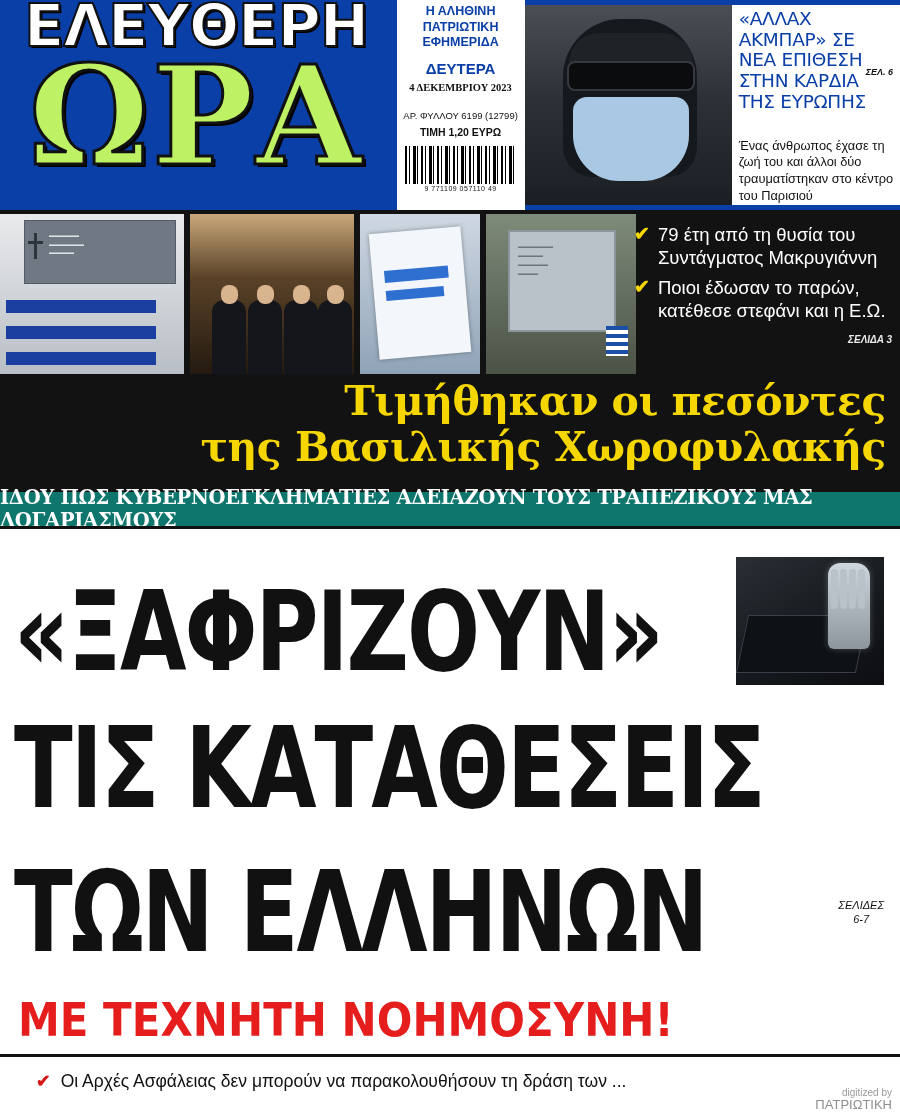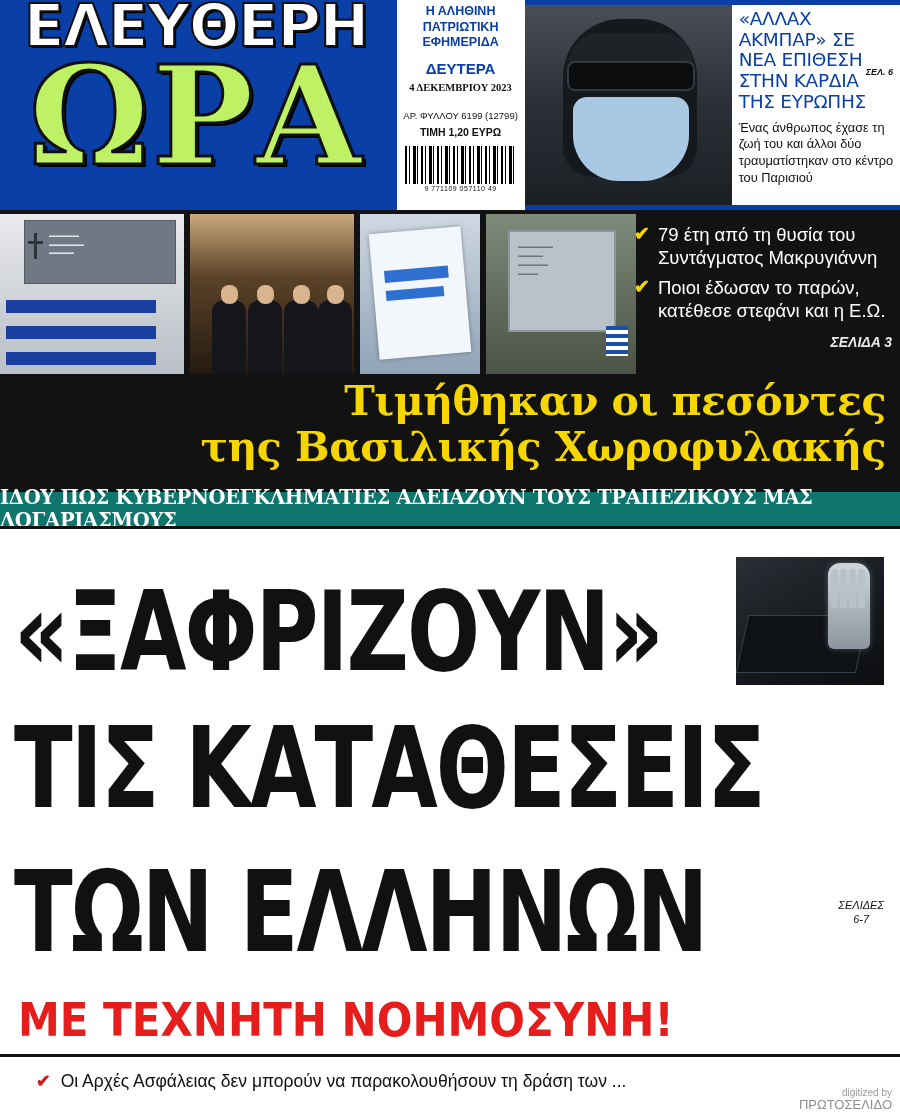--- a/index.html
+++ b/index.html
@@ -187,21 +187,21 @@
   .top-head-ref {
     position: absolute;
     right: 7px;
     top: 62px;
     font-style: italic;
     font-size: 9px;
     color: #111;
     font-weight: bold;
   }
   .top-head-sub {
-    margin-top: 7px;
+    margin-top: 25px;
     color: #111;
     font-size: 12.8px;
     line-height: 1.32;
   }
 
   
   .band2 {
     position: absolute;
     left: 0; top: 210px;
     width: 900px;
@@ -346,21 +346,21 @@
   }
   .check {
     color: #f5d600;
     font-weight: bold;
     font-size: 19px;
     line-height: 1.1;
   }
   .b2-ref {
     text-align: right;
     font-style: italic;
-    font-size: 14px;
+    font-size: 10px;
     color: #e9e9e9;
     margin-top: 12px;
     font-weight: bold;
   }
 
   .b2-title {
     position: absolute;
     left: 0; top: 168px;
     width: 900px;
     text-align: right;
@@ -654,17 +654,17 @@
     <div class="hl4">ΜΕ ΤΕΧΝΗΤΗ ΝΟΗΜΟΣΥΝΗ!</div>
   </div>
 
   <div class="footer">
     <div class="footer-line">
       <span class="footer-check">✔</span>
       <span>Οι Αρχές Ασφάλειας δεν μπορούν να παρακολουθήσουν τη δράση των ...</span>
     </div>
     <div class="watermark">
       <div>digitized by</div>
-      <div class="wm-big">ΠΡΩΤΟΣΕΛΙΔΟ</div>
+      <div class="wm-big">ΠΑΤΡΙΩΤΙΚΗ</div>
     </div>
   </div>
 
 </div>
 
 </body></html>

